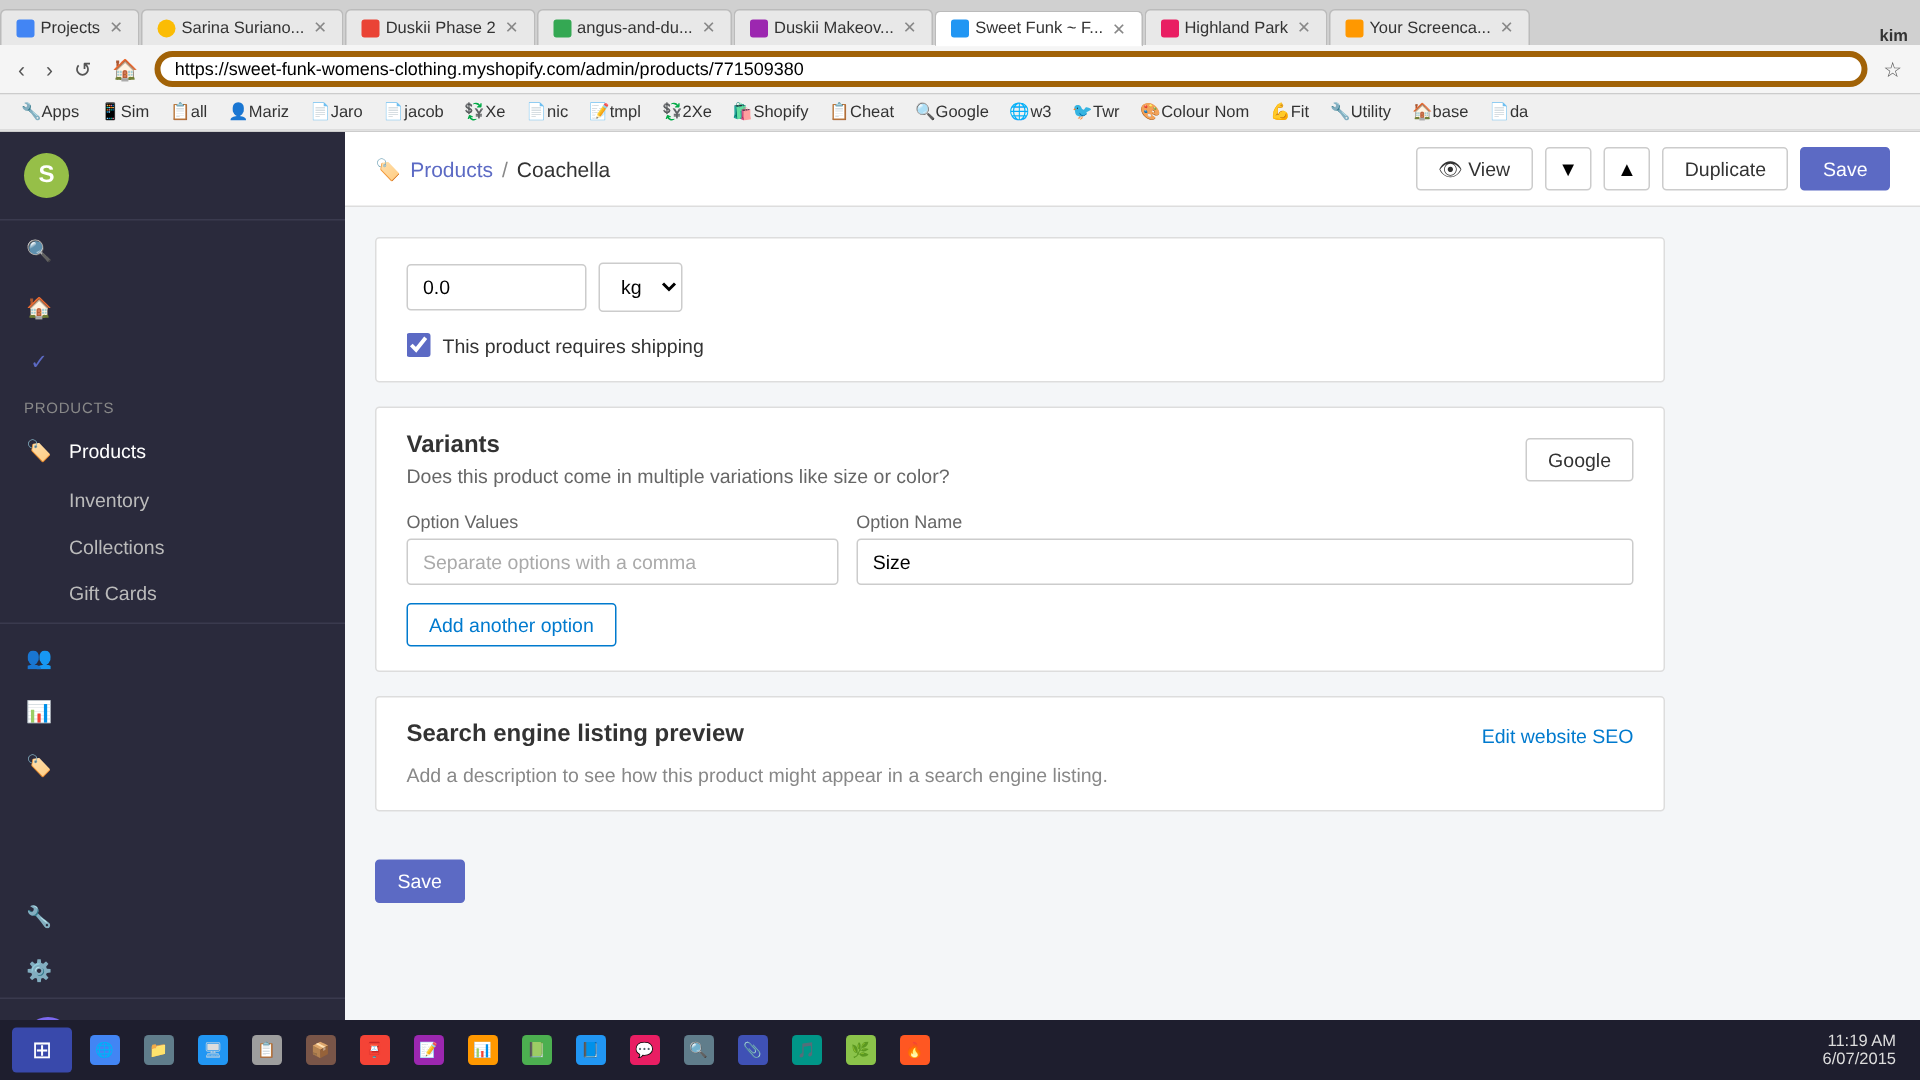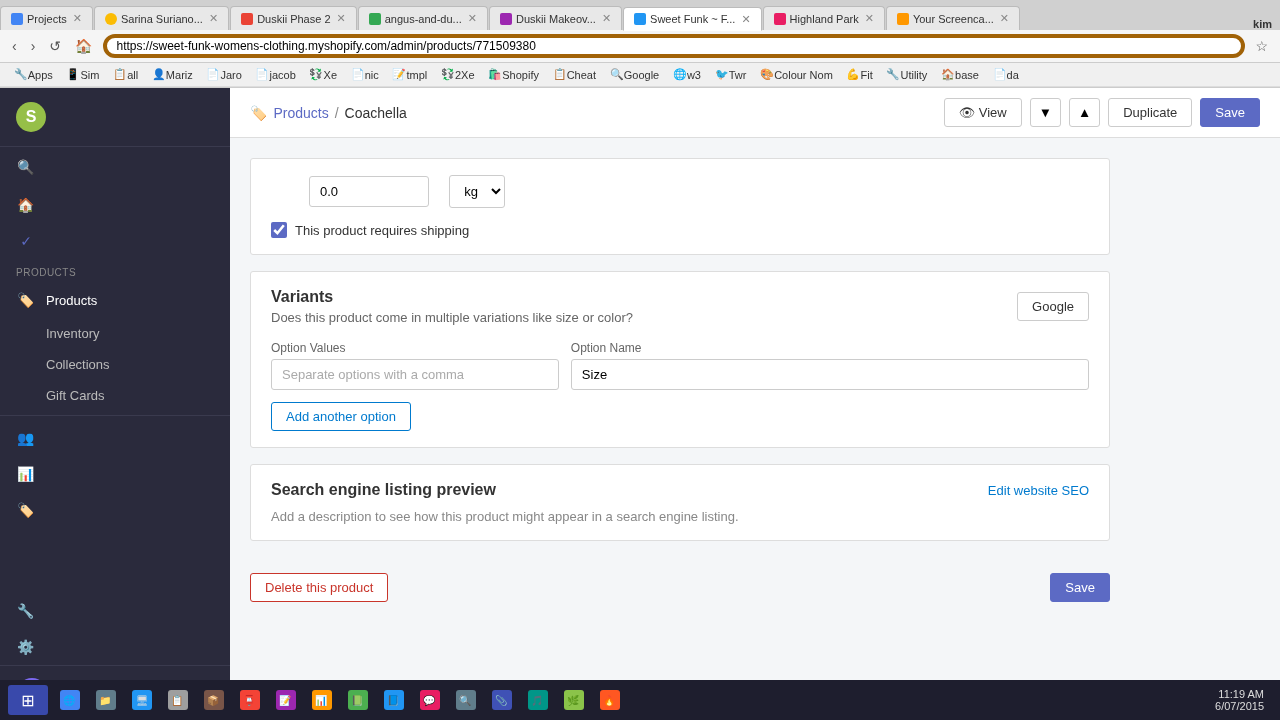--- a/index.html
+++ b/index.html
@@ -48,23 +48,23 @@
 
     
     .main-content { padding: 20px 20px; max-width: 900px; }
 
     
     .card { background: #fff; border: 1px solid #ddd; border-radius: 3px; margin-bottom: 16px; }
     .card-section { padding: 16px 20px; border-bottom: 1px solid #eee; }
     .card-section:last-child { border-bottom: none; }
 
     
-    .weight-row { display: flex; align-items: center; gap: 20px; margin-bottom: 14px; margin-left: 38px; }
+    .weight-row { display: flex; align-items: center; gap: 8px; margin-bottom: 14px; }
     .weight-input { width: 120px; padding: 7px 10px; border: 1px solid #ccc; border-radius: 3px; font-size: 13px; }
-    .weight-unit-select { padding: 7px 10px; border: 1px solid #ccc; border-radius: 3px; font-size: 13px; background: #fff; cursor: pointer; text-align: right; }
+    .weight-unit-select { padding: 7px 10px; border: 1px solid #ccc; border-radius: 3px; font-size: 13px; background: #fff; cursor: pointer; }
 
     
     .checkbox-row { display: flex; align-items: flex-end; gap: 8px; }
     .checkbox-row input[type="checkbox"] { width: 16px; height: 16px; cursor: pointer; accent-color: #5c6ac4; }
     .checkbox-label { font-size: 13px; color: #333; }
 
     
     .variants-header { display: flex; justify-content: space-between; align-items: center; margin-bottom: 6px; }
     .variants-title { font-size: 16px; font-weight: 600; color: #333; margin-bottom: 4px; }
     .variants-desc { font-size: 13px; color: #666; }
@@ -305,21 +305,20 @@
         <div class="card-section">
           <div class="seo-header">
             <div class="seo-title">Search engine listing preview</div>
             <a class="seo-edit-link">Edit website SEO</a>
           </div>
           <div class="seo-desc">Add a description to see how this product might appear in a search engine listing.</div>
         </div>
       </div>
 
       <div class="bottom-actions">
-        <button class="btn-delete">Delete this product</button>
         <button class="btn-save-bottom">Save</button>
       </div>
 
     </div>
   </div>
 </div>
 
 <div class="taskbar">
   <div class="taskbar-start">
     <span style="color:white;font-size:16px;">⊞</span>

